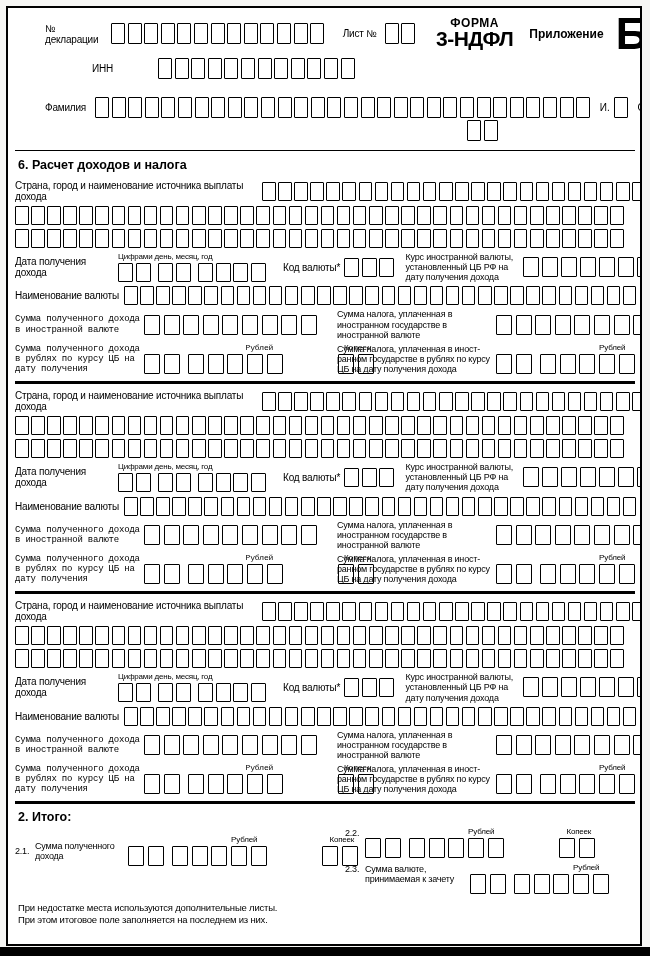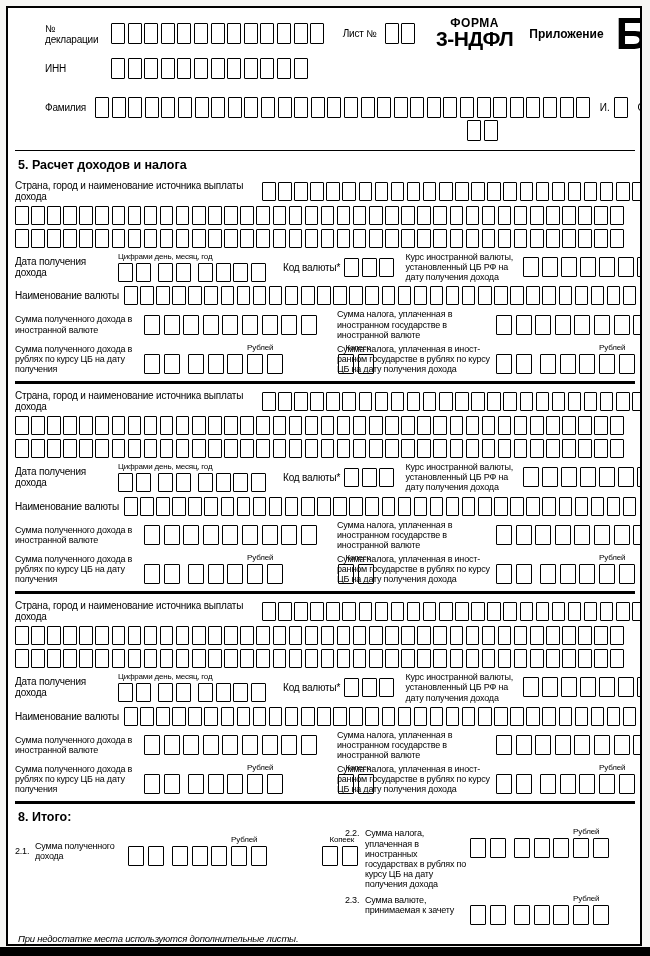--- a/index.html
+++ b/index.html
@@ -23,21 +23,21 @@
   .lbl{font-size:10px;line-height:1.1;letter-spacing:-0.2px;}
   .lbl-sm{font-size:9px;line-height:1.12;letter-spacing:-0.2px;}
   .cap{font-size:8px;line-height:1.1;letter-spacing:-0.2px;white-space:nowrap;}
 
   
   .h-row{display:flex;align-items:center;padding-left:30px;}
   .h-row1{margin-top:8px;}
   .h-row2{margin-top:7px;}
   .h-row3{margin-top:18px;padding-left:30px;}
   .dec-lbl{width:66px;flex:0 0 auto;}
-  .inn-lbl{width:66px;flex:0 0 auto;}
+  .inn-lbl{width:66px;flex:0 0 auto;margin-left:47px;}
   .fam-lbl{width:50px;flex:0 0 auto;}
   .sheet-lbl{margin:0 8px 0 16px;white-space:nowrap;}
   .form-title{margin-left:18px;text-align:center;line-height:0.95;flex:0 0 auto;}
   .form-word{font-size:12px;font-weight:bold;letter-spacing:0.5px;}
   .form-name{font-size:21px;font-weight:bold;letter-spacing:-0.5px;}
   .appendix-lbl{margin-left:16px;font-size:12px;font-weight:bold;}
   .appendix-letter{margin-left:12px;font-size:44px;font-weight:bold;line-height:0.8;}
   .init-lbl{margin:0 4px 0 7px;font-size:10px;}
   .stray-row{padding-left:452px;margin-top:2px;}
 
@@ -51,39 +51,39 @@
   .row{display:flex;align-items:center;margin-bottom:4px;}
   .src-lbl{width:247px;flex:0 0 auto;}
   .date-lbl{width:103px;flex:0 0 auto;}
   .date-col .cap{margin-bottom:1px;}
   .code-lbl{width:57px;margin-left:15px;flex:0 0 auto;white-space:nowrap;}
   .code-cells{margin-left:4px;}
   .rate-lbl{width:113px;margin-left:9px;flex:0 0 auto;}
   .rate-cells{margin-left:4px;}
   .curname-lbl{width:109px;flex:0 0 auto;}
   .half{display:flex;align-items:center;}
-  .hl{width:322px;flex:0 0 auto;}
+  .hl{width:322px;flex:0 0 auto;font-family:Liberation Mono, monospace;}
   .hr{flex:1;}
   .suml{width:129px;flex:0 0 auto;}
   .sumr{width:159px;flex:0 0 auto;}
   .money{display:flex;align-items:flex-end;gap:43px;}
   .mg .cap{display:block;text-align:right;padding-right:13px;margin-bottom:1px;}
   .mg-kop{margin-left:9px;}
   .mg-kop .cap{text-align:center;padding-right:0;}
 
   
   .s2-grid{display:flex;align-items:flex-start;}
   .s2-left{width:330px;flex:0 0 auto;display:flex;align-items:center;margin-top:8px;}
   .s2-right{flex:1;}
   .s2-item{display:flex;align-items:flex-start;margin-bottom:6px;}
   .s2-num{font-size:9px;width:20px;flex:0 0 auto;letter-spacing:-0.2px;}
   .s2-lbl21{width:93px;flex:0 0 auto;}
   .s2-lbl22{width:105px;flex:0 0 auto;}
   .s2-lbl23{width:105px;flex:0 0 auto;}
-  .s2-notes{font-size:9.5px;line-height:1.25;margin:2px 0 0 3px;letter-spacing:-0.2px;font-style:italic;}
+  .s2-notes{font-size:9.5px;line-height:1.25;margin:2px 0 0 3px;letter-spacing:-0.2px;}
 </style>
 </head>
 <body>
 
 <div class="page">
 
   <div class="h-row h-row1">
     <span class="lbl dec-lbl">№ декларации</span>
     <span class="cells sz-h">
         <span class="cell-group">
@@ -187,21 +187,21 @@
     <span class="cells sz-h">
         <span class="cell-group">
           <span class="cell"></span>
           <span class="cell"></span>
         </span>
       </span>
   </div>
 
   <div class="rule-thin"></div>
 
-  <h2 class="sec1-title">5. Расчет доходов и налога</h2>
+  <h2 class="sec1-title">6. Расчет доходов и налога</h2>
 
   <div id="blocks">
   <section class="block">
     <div class="row">
       <div class="lbl src-lbl">Страна, город и наименование источника выплаты дохода</div>
       <div class="cells sz-s">
             <span class="cell-group">
               <span class="cell"></span>
               <span class="cell"></span>
               <span class="cell"></span>
@@ -1064,21 +1064,21 @@
                 </div>
           </div>
 
         </div>
       </div>
     </div>
     <div class="rule-thick"></div>
   </section>
 </div>
 
-  <h2 class="sec2-title">8. Итого:</h2>
+  <h2 class="sec2-title">2. Итого:</h2>
 
   <div class="s2-grid">
     <div class="s2-left">
       <span class="s2-num">2.1.</span>
       <span class="lbl-sm s2-lbl21">Сумма полученного дохода</span>
       <span class="money">
         <span class="mg">
           <span class="cap">Рублей</span>
           <span class="cells sz-m">
               <span class="cell-group">
@@ -1102,21 +1102,20 @@
                 <span class="cell"></span>
               </span>
             </span>
         </span>
       </span>
     </div>
 
     <div class="s2-right">
       <div class="s2-item">
         <span class="s2-num">2.2.</span>
-        <span class="lbl-sm s2-lbl22">Сумма налога, уплаченная в иностранных государствах в рублях по курсу ЦБ на дату получения дохода</span>
         <span class="money">
           <span class="mg">
             <span class="cap">Рублей</span>
             <span class="cells sz-m">
                 <span class="cell-group">
                   <span class="cell"></span>
                   <span class="cell"></span>
                 </span>
                 <span class="cell-group">
                   <span class="cell"></span>

